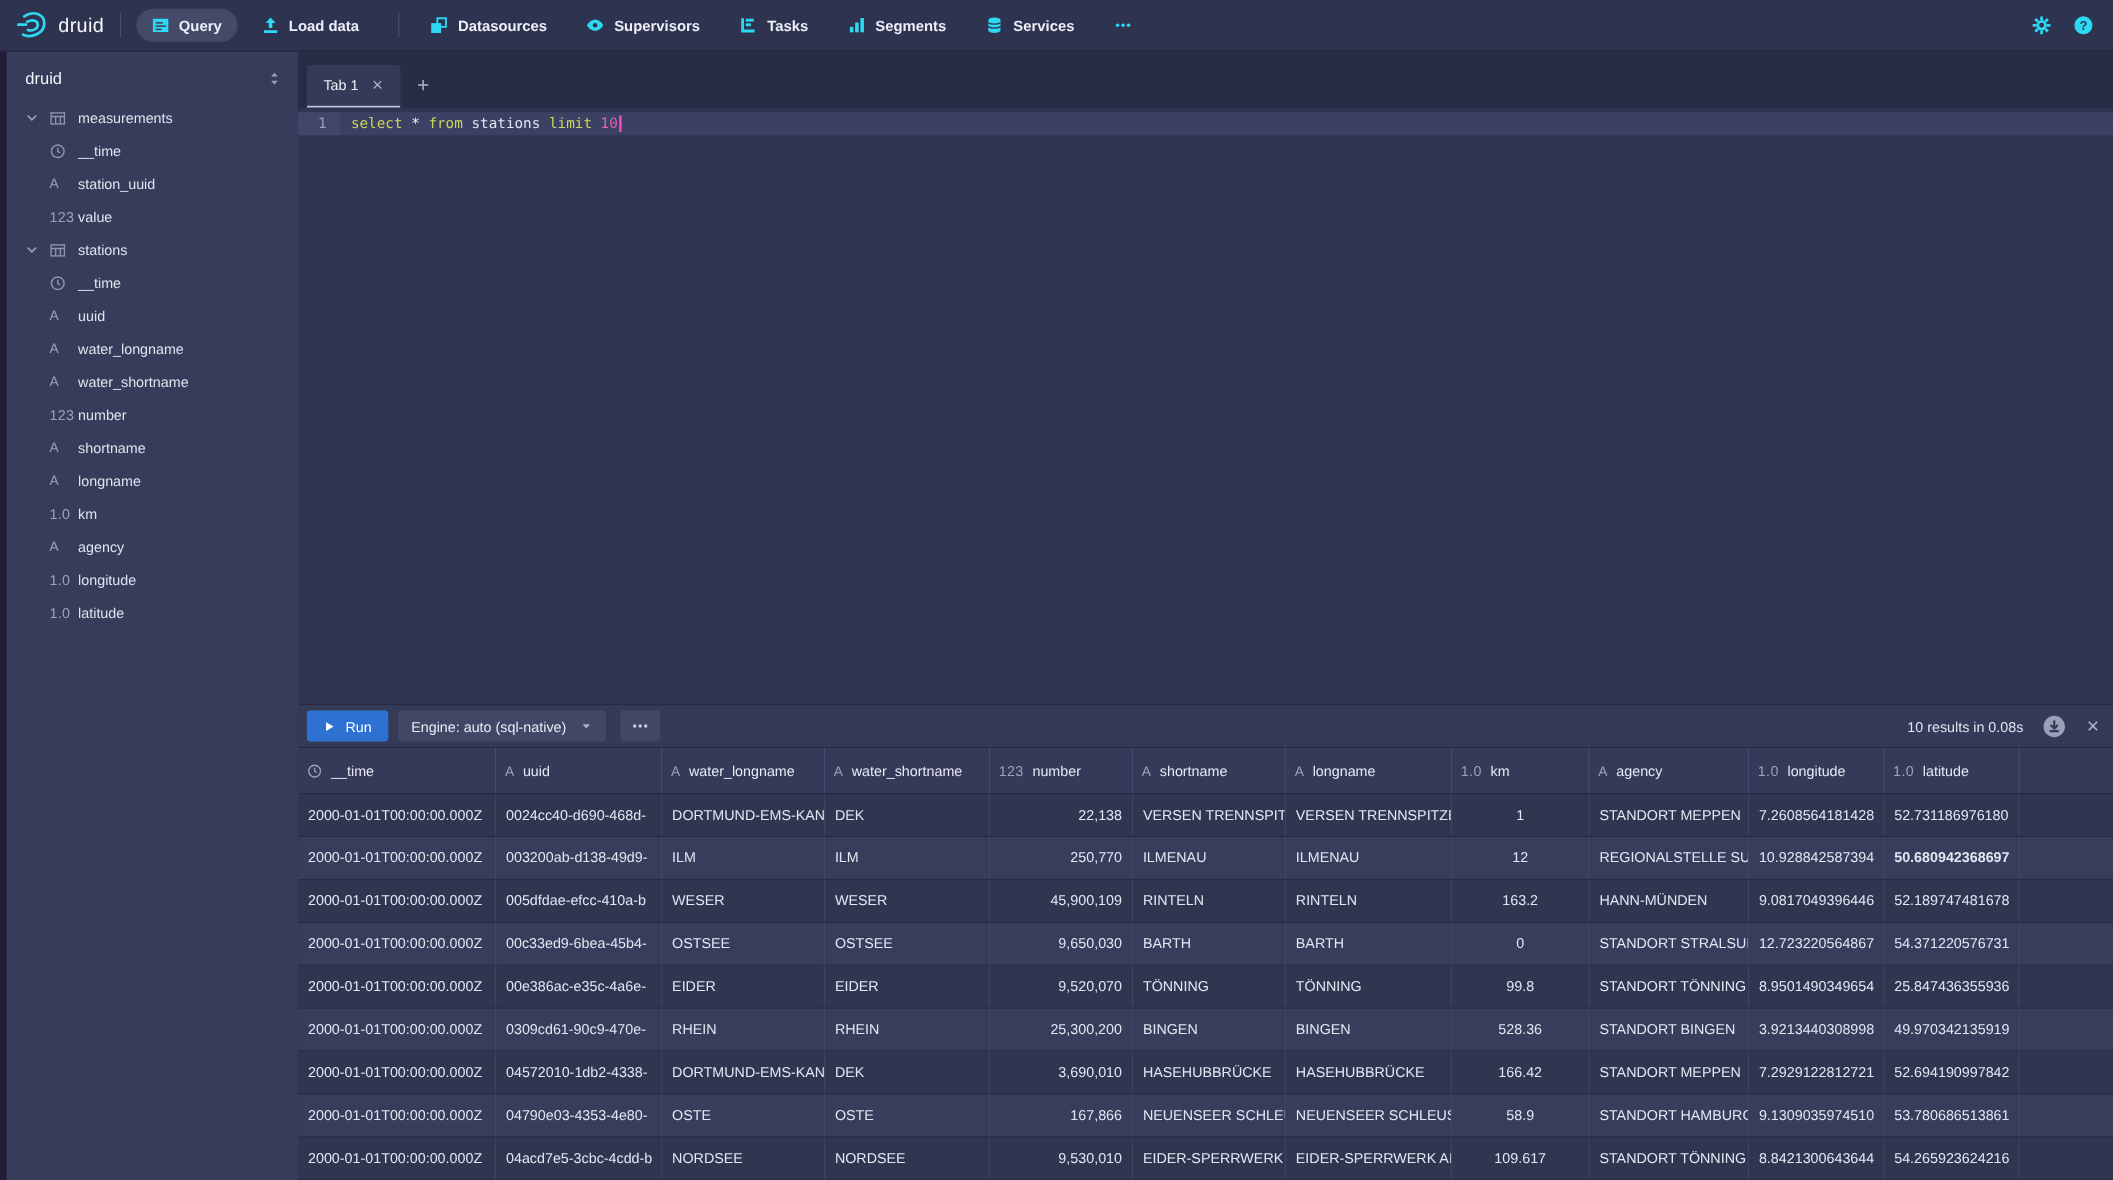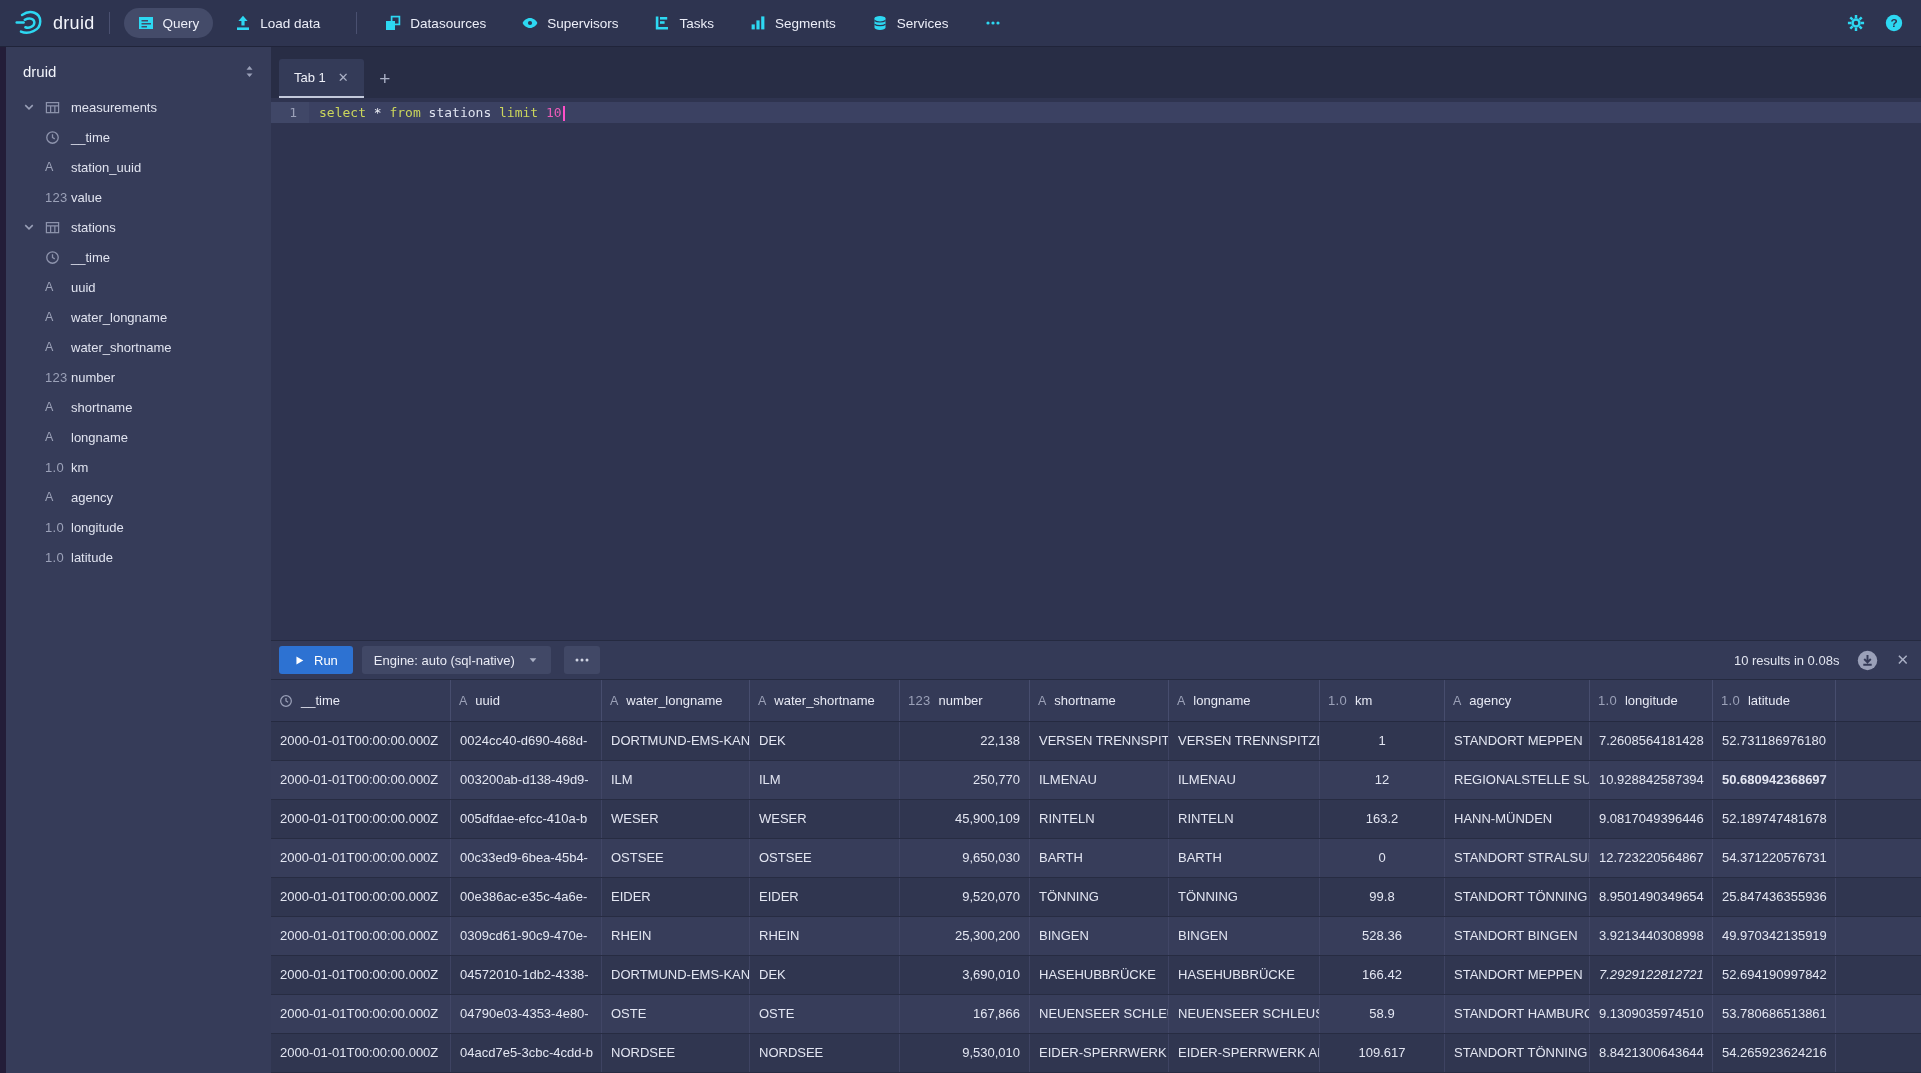--- a/index.html
+++ b/index.html
@@ -9,21 +9,21 @@
   .ico{display:inline-block;line-height:0;}
   .ico svg{width:100%;height:100%;display:block;}
 
   
   .topnav{height:47px;background:#2e3450;display:flex;align-items:center;
     padding:0 18px 0 14px;flex:none;border-bottom:1px solid #20243a;}
   .brand{display:flex;align-items:center;gap:9px;color:#ffffff;}
   .brand .ico{width:30px;height:30px;color:#2dd8f2;}
   .brand-name{font-size:18px;letter-spacing:.3px;color:#f4f6fc;}
   .nav-divider{width:1px;height:22px;background:#4a5070;margin:0 14px;flex:none;}
-  #nav-items{display:flex;align-items:center;}
+  #nav-items{display:flex;align-items:center;font-weight:bold;}
   .nav-item{display:flex;align-items:center;gap:9px;padding:7px 14px;margin-right:8px;
     border-radius:18px;font-size:13.5px;color:#eceef8;cursor:pointer;}
   .nav-item .ico{width:16px;height:16px;color:#2dd8f2;}
   .nav-item.active{background:#444b69;}
   .nav-right{margin-left:auto;display:flex;align-items:center;gap:20px;}
   .nav-right .ico{width:18px;height:18px;color:#2dd8f2;cursor:pointer;}
 
   
   .body-row{flex:1;display:flex;min-height:0;}
   .sidebar{width:271px;flex:none;background:#363c59;border-left:6px solid #231d38;
@@ -564,21 +564,21 @@
             <div class="trow odd">
               <div class="td al-left" style="width: 180px;">2000-01-01T00:00:00.000Z</div>
               <div class="td al-left" style="width: 151px;">04572010-1db2-4338-</div>
               <div class="td al-left" style="width: 148px;">DORTMUND-EMS-KANAL</div>
               <div class="td al-left" style="width: 150px;">DEK</div>
               <div class="td al-right" style="width: 130px;">3,690,010</div>
               <div class="td al-left" style="width: 139px;">HASEHUBBRÜCKE</div>
               <div class="td al-left" style="width: 151px;">HASEHUBBRÜCKE</div>
               <div class="td al-center" style="width: 125px;">166.42</div>
               <div class="td al-left" style="width: 145px;">STANDORT MEPPEN</div>
-              <div class="td al-left" style="width: 123px; font-style: italic;">7.2929122812721</div>
+              <div class="td al-left" style="width: 123px;">7.2929122812721</div>
               <div class="td al-left" style="width: 123px;">52.694190997842</div>
               <div class="td fill"></div>
             </div>
             <div class="trow even">
               <div class="td al-left" style="width: 180px;">2000-01-01T00:00:00.000Z</div>
               <div class="td al-left" style="width: 151px;">04790e03-4353-4e80-</div>
               <div class="td al-left" style="width: 148px;">OSTE</div>
               <div class="td al-left" style="width: 150px;">OSTE</div>
               <div class="td al-right" style="width: 130px;">167,866</div>
               <div class="td al-left" style="width: 139px;">NEUENSEER SCHLEUSE</div>

